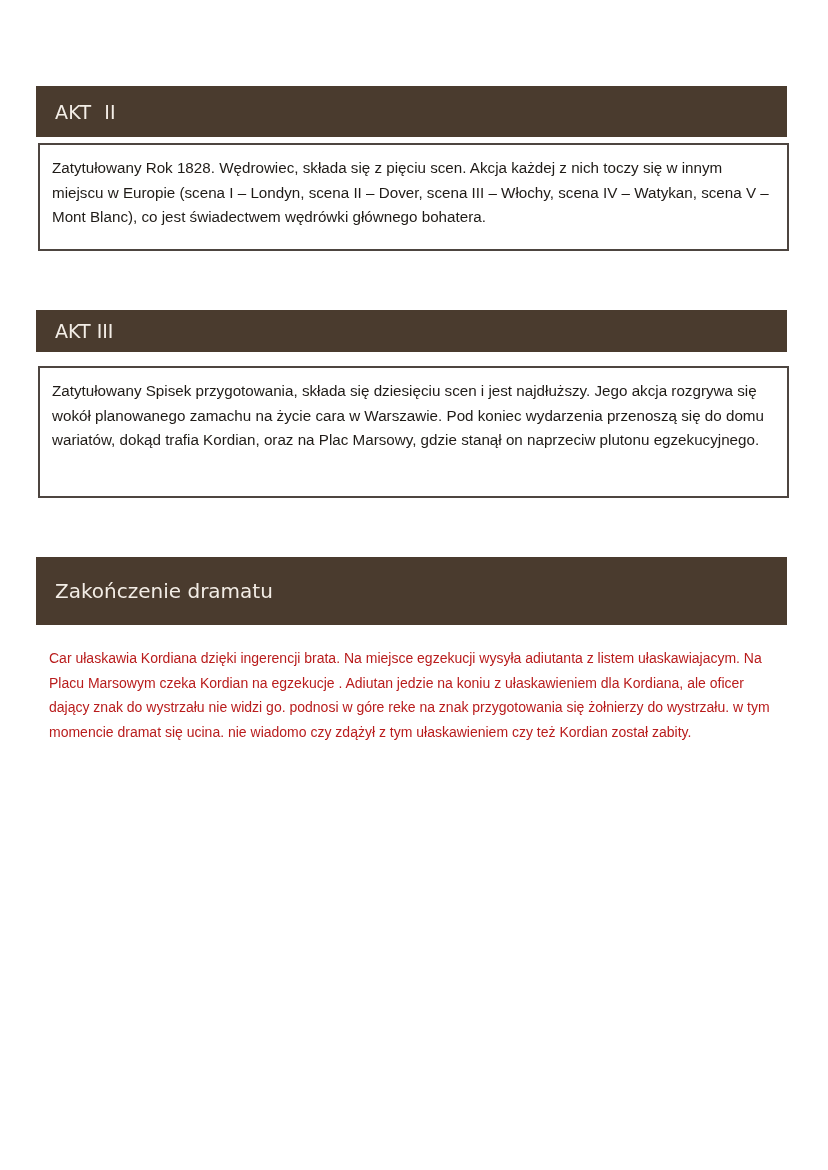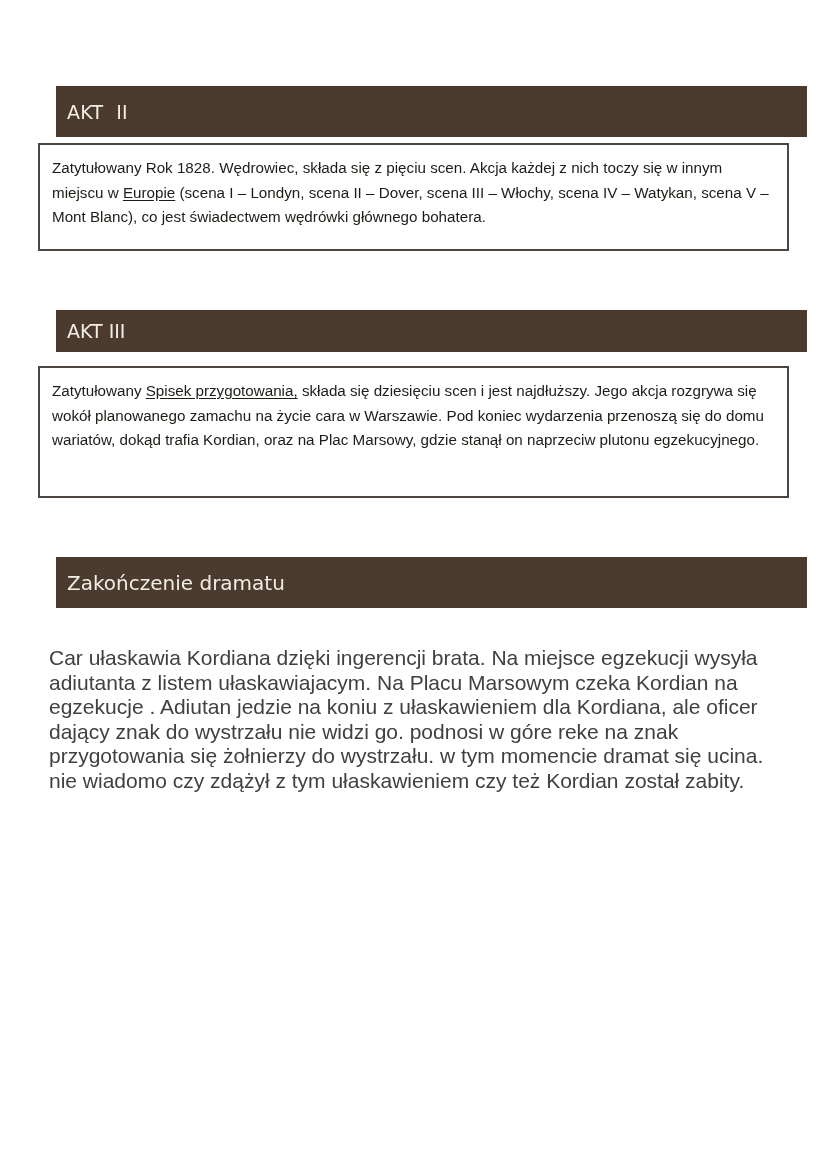--- a/index.html
+++ b/index.html
@@ -10,34 +10,34 @@
     body {
       width: 828px;
       height: 1170px;
       position: relative;
       overflow: hidden;
       font-family: "Liberation Sans", "DejaVu Sans", sans-serif;
       color: #1f1b17;
     }
     .section-header {
       position: absolute;
-      left: 56px;
+      left: 36px;
       width: 751px;
       background: #4a3b2e;
       color: #f3ede6;
       box-sizing: border-box;
-      padding-left: 11px;
+      padding-left: 19px;
       display: flex;
       align-items: center;
       font-family: "DejaVu Sans", "Liberation Sans", sans-serif;
       font-weight: normal;
     }
     .h-akt2 { top: 86px; height: 51px; font-size: 19px; letter-spacing: 0.3px; }
     .h-akt3 { top: 310px; height: 42px; font-size: 19px; }
-    .h-end  { top: 557px; height: 51px; font-size: 20px; }
+    .h-end  { top: 557px; height: 68px; font-size: 20px; }
 
     .box {
       position: absolute;
       left: 38px;
       width: 751px;
       box-sizing: border-box;
       border: 2px solid #4d4540;
       background: #ffffff;
       padding: 11px 12px 0 12px;
       font-size: 15.2px;
@@ -45,26 +45,25 @@
       color: #1f1b17;
     }
     .box-akt2 { top: 143px; height: 108px; }
     .box-akt3 { top: 366px; height: 132px; }
 
     .plain-text {
       position: absolute;
       left: 49px;
       top: 646px;
       width: 730px;
-      font-size: 21px;
+      font-size: 14px;
       line-height: 24.5px;
-      color: #404040;
+      color: #b91c1c;
     }
     .link {
-      text-decoration: underline;
       text-underline-offset: 2px;
       color: #1f1b17;
       cursor: pointer;
     }
   </style>
 </head>
 <body>
 
 <div class="section-header h-akt2">
   <span style="white-space:pre;">AKT  II</span>

